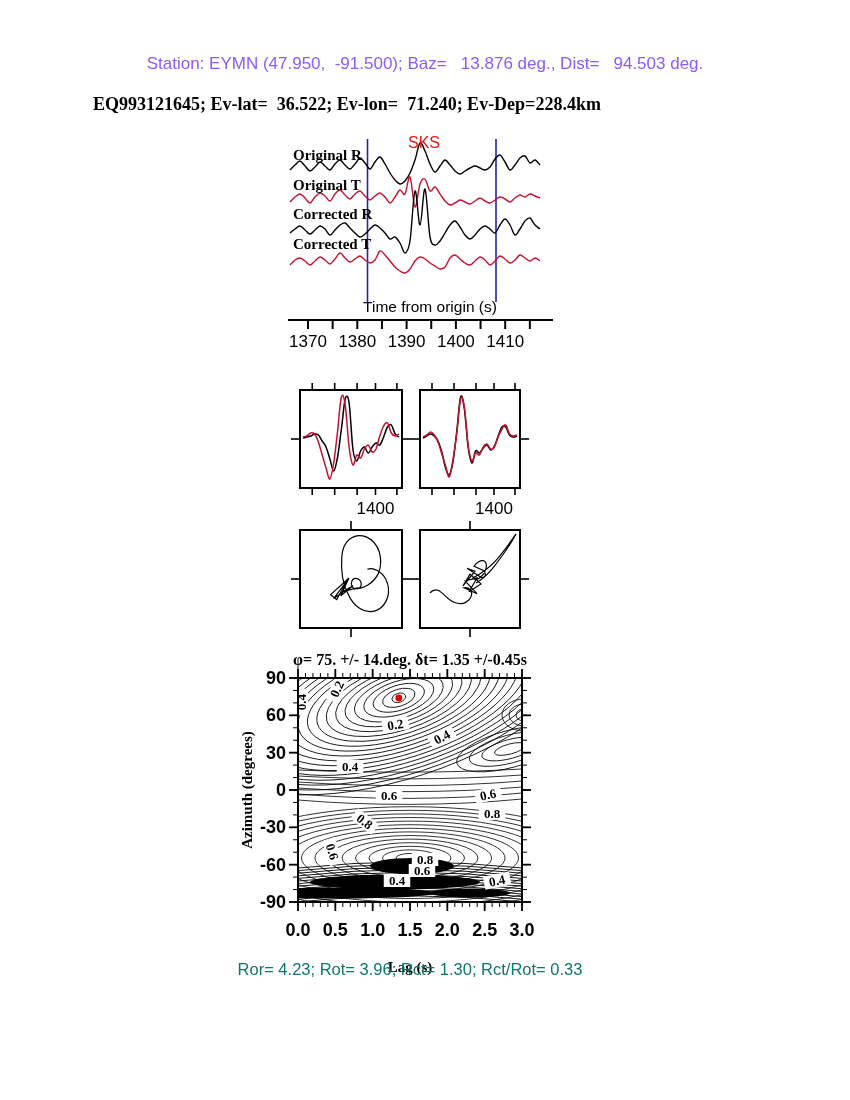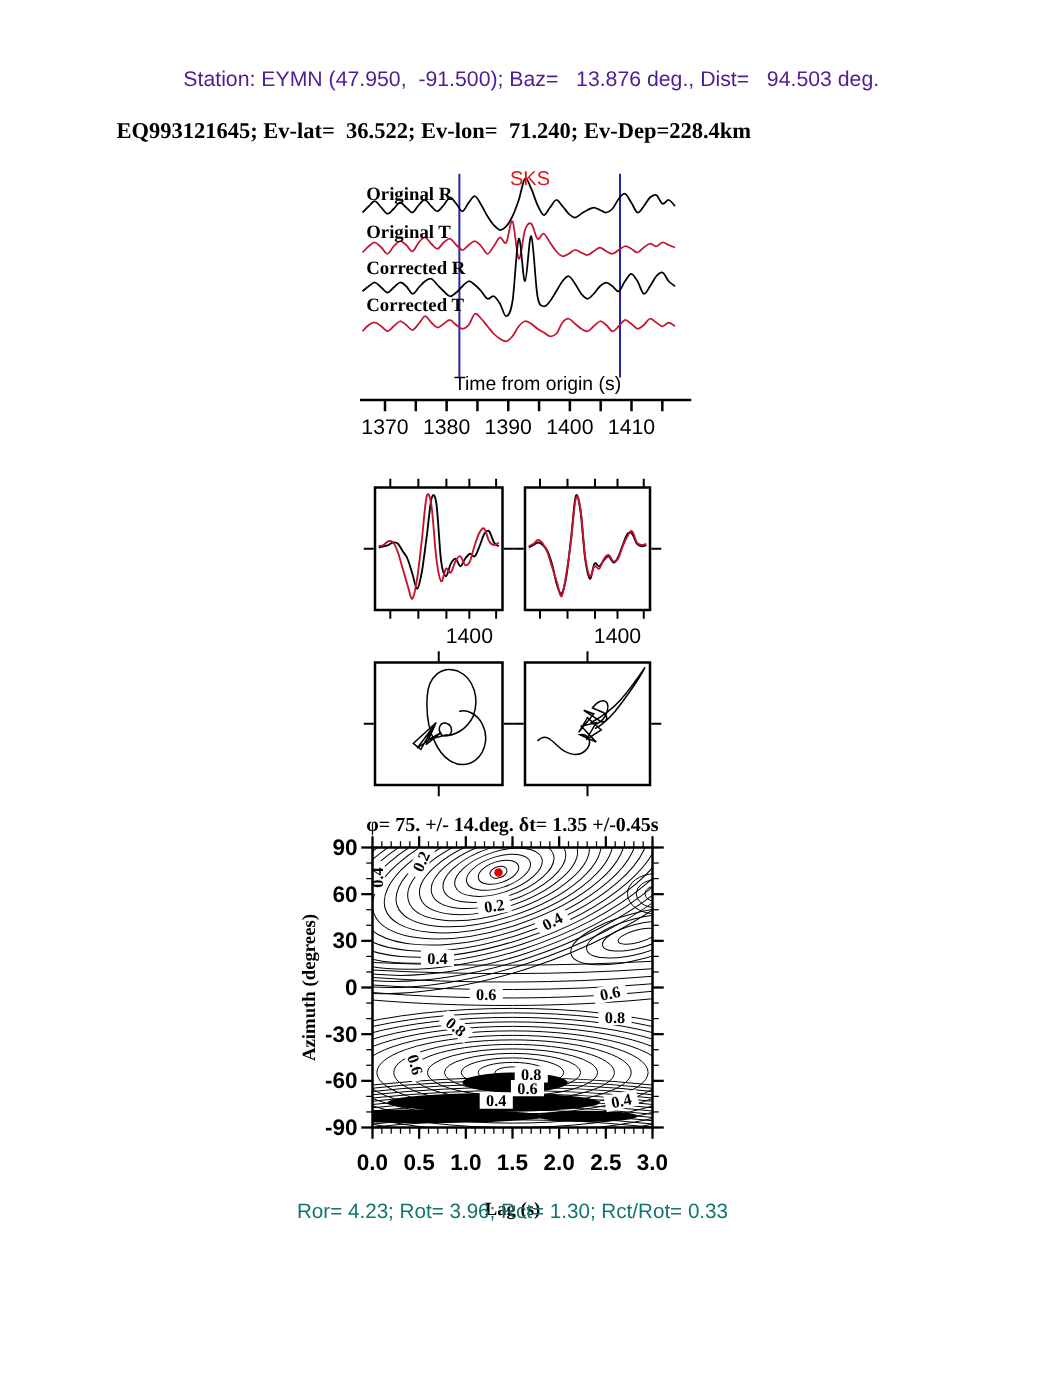--- a/index.html
+++ b/index.html
@@ -1,19 +1,19 @@
 <!DOCTYPE html>
 <html><head>
 <meta charset="utf-8">
 <style>
   html,body{margin:0;padding:0;background:#888;}
   .page{position:relative;width:850px;height:1100px;background:#ffffff;margin:0 auto;
         font-family:"Liberation Sans",sans-serif;overflow:hidden;}
   .title1{position:absolute;top:54px;left:0;width:850px;text-align:center;
-          font-size:17px;color:#4c1d95;white-space:pre;}
+          font-size:17px;color:#8b5cf6;white-space:pre;}
   .title2{position:absolute;top:94px;left:0;width:694px;text-align:center;
           font-family:"Liberation Serif",serif;font-weight:700;font-size:18px;color:#000;white-space:pre;}
   .footer{position:absolute;top:960px;left:0;width:820px;text-align:center;
           font-size:16.5px;color:#0f766e;white-space:pre;}
   svg{position:absolute;top:0;left:0;}
   text{font-family:"Liberation Sans",sans-serif;}
   .serifb{font-family:"Liberation Serif",serif;font-weight:700;}
 </style>
 </head>
 <body>

